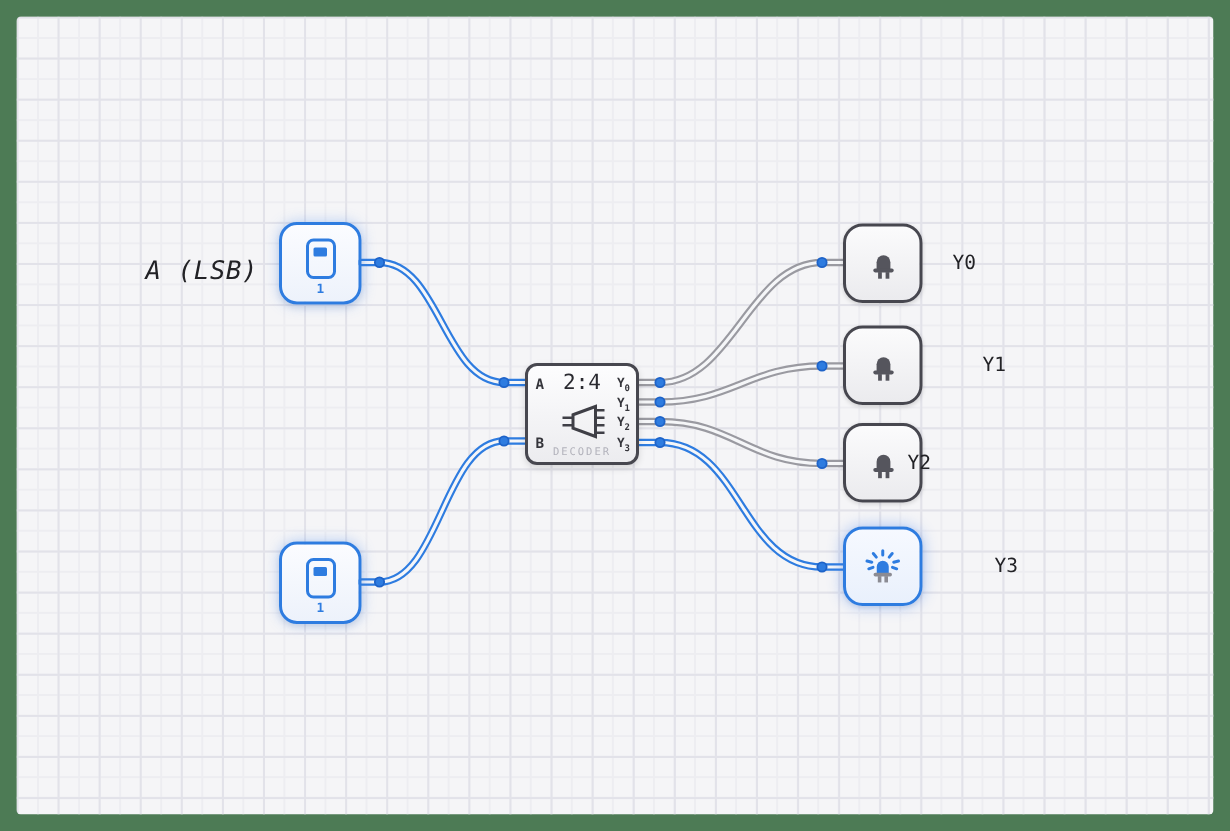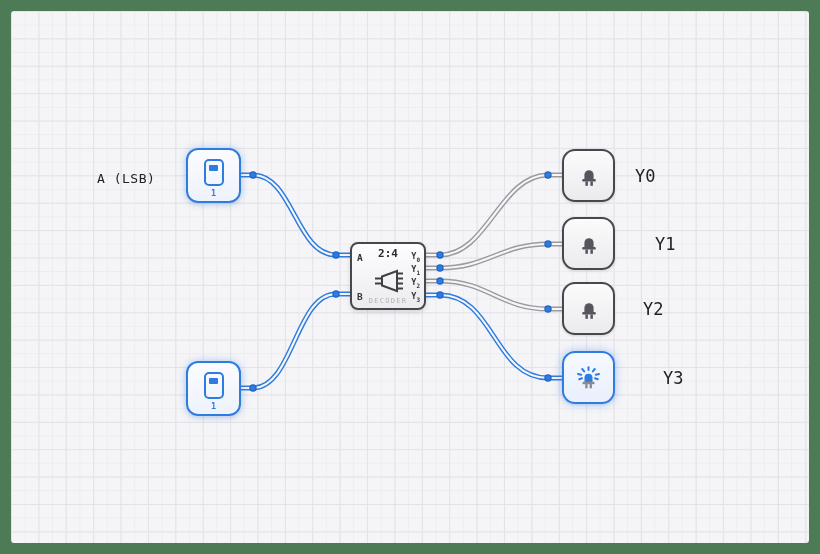--- a/index.html
+++ b/index.html
@@ -27,21 +27,21 @@
   }
   svg.wires{position:absolute;left:0;top:0}
   .w{fill:none;stroke-linecap:round}
   .w.outer{stroke-width:5px}
   .w.outer.on{stroke:var(--accent)}
   .w.outer.off{stroke:var(--wire-off)}
   .w.inner{stroke:#f5f6f8;stroke-width:2.1px}
   .dot{fill:var(--accent);stroke:#1e63c8;stroke-width:1.2px}
 
   .note{
-    position:absolute;color:var(--text-dark);font-size:13px;letter-spacing:.5px;white-space:nowrap;
+    position:absolute;color:var(--text-dark);font-size:17px;letter-spacing:.5px;white-space:nowrap;font-style:italic;
   }
 
   .comp{position:absolute}
   .switch{
     width:55px;height:55px;border:2px solid var(--accent);border-radius:12px;
     background:linear-gradient(180deg,#fbfcff,#edf2fb);
     box-shadow:0 0 9px rgba(80,140,240,.38),0 2px 4px rgba(0,0,0,.08);
   }
   .sw-icon{
     position:absolute;left:50%;top:9px;transform:translateX(-50%);
@@ -53,39 +53,39 @@
     position:absolute;left:0;right:0;bottom:3px;text-align:center;
     color:var(--accent);font-size:8.5px;font-weight:bold;
   }
 
   .decoder{
     left:339px;top:231px;width:76px;height:68px;
     border:2px solid var(--component-border);border-radius:8px;
     background:linear-gradient(180deg,#fdfdfe,#ececef);
     box-shadow:0 2px 5px rgba(0,0,0,.13);
   }
-  .dec-title{position:absolute;top:3px;left:0;right:0;text-align:center;font-size:11px;font-weight:bold;color:#2a2a30}
+  .dec-title{position:absolute;top:3px;left:0;right:0;text-align:center;font-size:14px;font-weight:normal;color:#2a2a30}
   .dec-name{position:absolute;bottom:3px;left:0;right:0;text-align:center;font-size:7px;letter-spacing:1.3px;color:var(--text-muted)}
   .pin-in{position:absolute;left:5px;transform:translateY(-50%);font-size:9.5px;font-weight:bold;color:#35353b}
   .pin-out{position:absolute;right:4px;transform:translateY(-50%);font-size:8.5px;font-weight:bold;color:#35353b}
   .pin-out sub{font-size:6px}
   .dec-icon{position:absolute;left:18px;top:24px}
 
   .led{
     width:53px;height:53px;border:2px solid var(--component-border);border-radius:13px;
     background:linear-gradient(180deg,#fbfbfc,#ebebee);
     box-shadow:0 1px 3px rgba(0,0,0,.14);
     display:flex;align-items:center;justify-content:center;
   }
   .led.on{
     border-color:var(--accent);
     background:linear-gradient(180deg,#f6f9ff,#e9f0fc);
     box-shadow:0 0 10px rgba(70,130,240,.45),0 1px 3px rgba(0,0,0,.08);
   }
-  .led-label{position:absolute;color:var(--text-dark);font-size:17px;transform:translateY(-50%)}
+  .led-label{position:absolute;color:var(--text-dark);font-size:13px;transform:translateY(-50%)}
 </style>
 </head>
 <body>
 
 <div class="frame">
   <div class="canvas">
 
     <svg class="wires" width="798" height="532" viewBox="0 0 798 532">
 
       <g>
@@ -182,21 +182,21 @@
     <div class="led-label" style="left:644px;top:232.5px">Y1</div>
 
     <div class="comp led" style="left:551px;top:271px">
       <svg width="26" height="22" viewBox="0 0 26 22">
         <path d="M8.4 14.6 V9.8 a4.6 4.6 0 0 1 9.2 0 V14.6 Z" fill="#55555d"></path>
         <rect x="6.2" y="14" width="13.6" height="2.6" rx="1.2" fill="#55555d"></rect>
         <rect x="9.4" y="16.4" width="2.5" height="4.4" fill="#55555d"></rect>
         <rect x="14.4" y="16.4" width="2.5" height="4.4" fill="#55555d"></rect>
       </svg>
     </div>
-    <div class="led-label" style="left:632px;top:297.5px">Y2</div>
+    <div class="led-label" style="left:594px;top:297.5px">Y2</div>
 
     <div class="comp led on" style="left:551px;top:340px">
       <svg width="27" height="24" viewBox="0 0 27 24">
         <g stroke="#2e7ce0" stroke-width="2" stroke-linecap="round">
           <path d="M13.5 1.2 V4"></path>
           <path d="M7.2 3 L9.2 5.4"></path>
             <path d="M19.8 3 L17.8 5.4"></path>
           <path d="M3 8 L6.2 8.8"></path>
             <path d="M24 8 L20.8 8.8"></path>
           <path d="M4.2 13.2 L7 12.2"></path>

